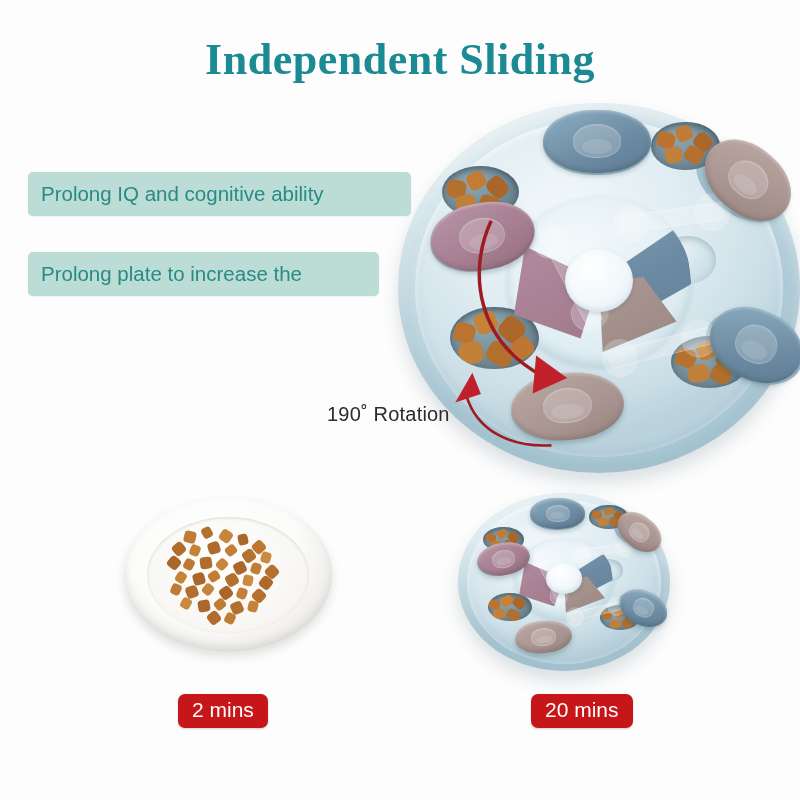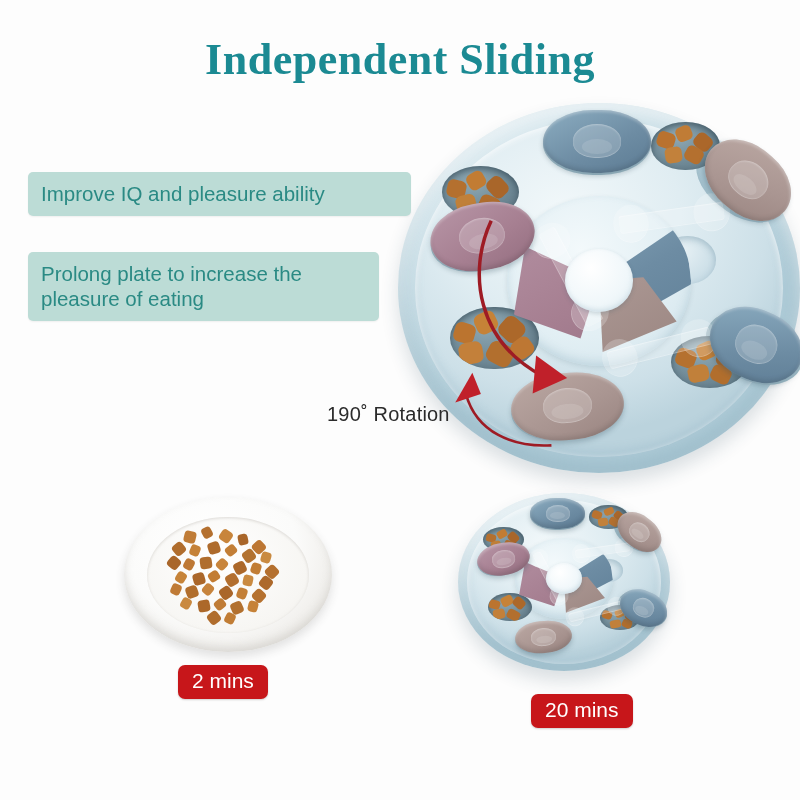--- a/index.html
+++ b/index.html
@@ -53,21 +53,21 @@
     position:absolute;
     background:#c7161a;
     border-radius:7px;
     color:#ffffff;
     font-size:21px;
     padding:4px 14px 6px 14px;
     box-sizing:border-box;
     text-align:center;
     box-shadow:0 1px 2px rgba(0,0,0,.18);
   }
-  #badge0{left:178px;top:665px;}
+  #badge0{left:178px;top:694px;}
   #badge1{left:531px;top:694px;}
 
   
   .toy{position:absolute;}
   .toy .disc{
     position:absolute;left:0;top:0;width:100%;height:100%;
     border-radius:50%;
     background:
       radial-gradient(ellipse 62% 58% at 38% 30%, #eaf3f6 0%, #d8e8ee 42%, #c2d9e2 74%, #aecbd7 100%);
     box-shadow:
@@ -304,25 +304,24 @@
       <path d="M 18 8 C 4 38, 10 78, 48 98" fill="none" stroke="#9e1b24" stroke-width="2"></path>
       <polygon points="44,86 62,99 42,108" fill="#c0202a"></polygon>
     </svg>
     <svg class="arrowsvg" style="left:12%;top:70%;width:28%;height:26%;" viewBox="0 0 100 90">
       <path d="M 96 78 C 60 80, 26 66, 16 30" fill="none" stroke="#9e1b24" stroke-width="2.4"></path>
       <polygon points="6,38 30,30 22,10" fill="#c0202a"></polygon>
     </svg>
   </div>
 
   <div class="callout" id="callout0">
-    <span>Improve IQ and pleasure ability</span>
+    <span>Prolong IQ and cognitive ability</span>
   </div>
   <div class="callout" id="callout1">
     <div>Prolong plate to increase the</div>
-    <div>pleasure of eating</div>
   </div>
 
   <div id="rotlabel">190˚ Rotation</div>
 
   <div id="plate">
     <div class="dish"></div>
     <div class="inner"></div>
     <div style="position:absolute;left:20%;top:18%;width:62%;height:64%;">
       <i class="kib" style="position:absolute;left:14%;top:6%;width:9%;height:12%;background:#c07c36;--r:14deg;"></i>
       <i class="kib" style="position:absolute;left:28%;top:2%;width:8%;height:11%;background:#b4702f;--r:-28deg;"></i>

